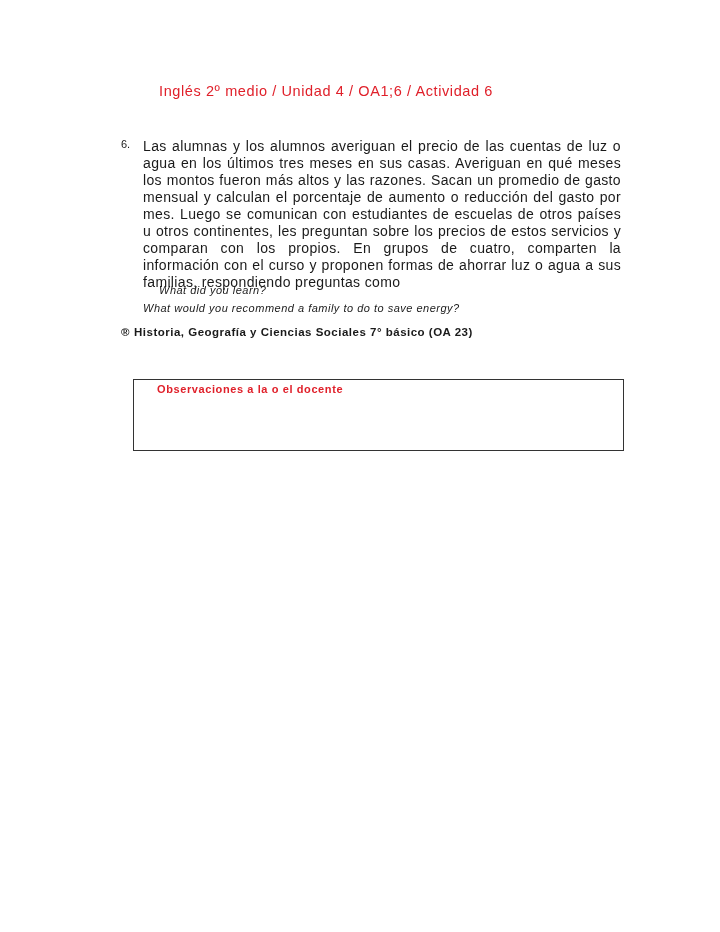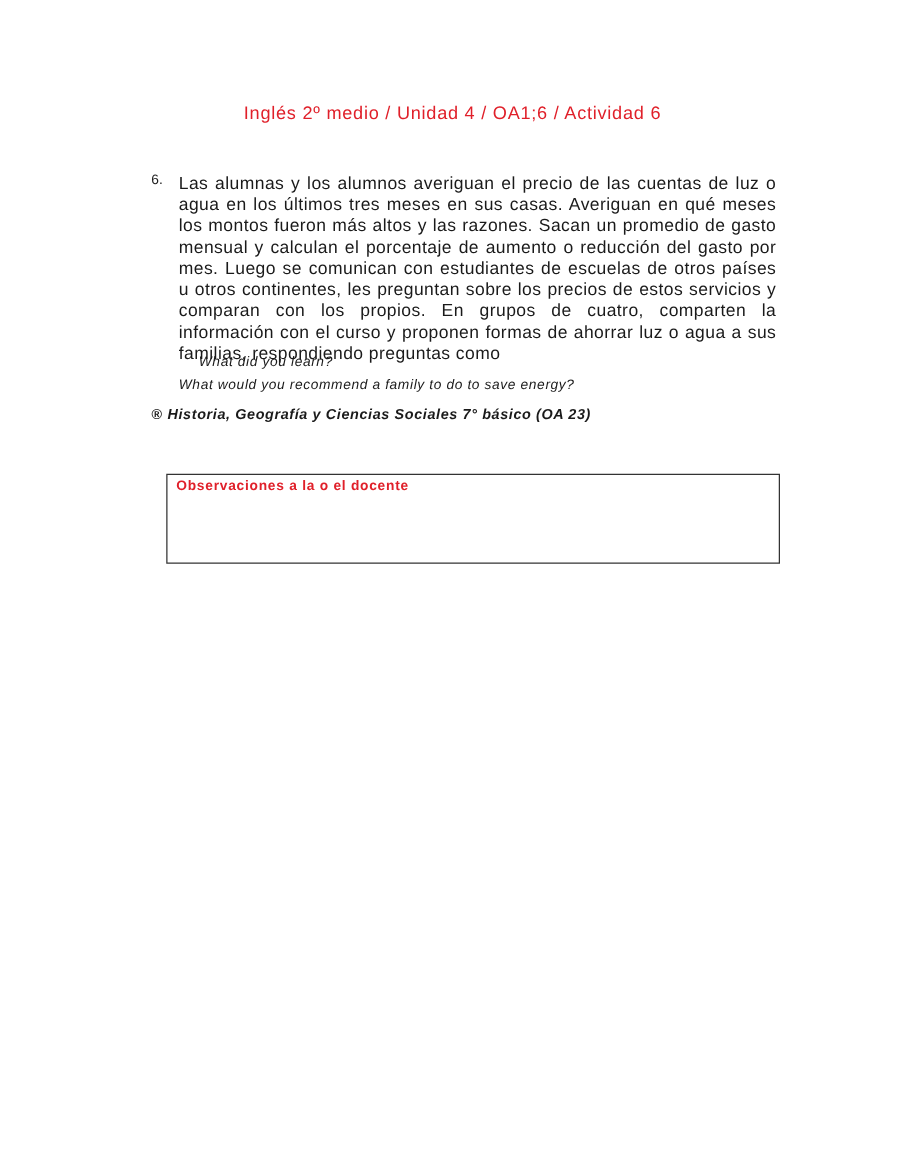--- a/index.html
+++ b/index.html
@@ -1,30 +1,30 @@
 <!DOCTYPE html>
 <html><head>
 <meta charset="utf-8">
 <style>
   html, body { margin: 0; padding: 0; background: #ffffff; }
   body { width: 720px; height: 932px; position: relative; overflow: hidden;
          font-family: "Liberation Sans", sans-serif; color: #1a1a1a; }
   .title { position: absolute; top: 83px; left: 0; width: 652px; text-align: center;
-           font-size: 14.5px; color: #e0202a; letter-spacing: 0.6px; margin-left: 36px; }
+           font-size: 14.5px; color: #e0202a; letter-spacing: 0.6px; }
   .item { position: absolute; top: 138px; left: 121px; width: 500px; }
   .item-num { position: absolute; left: 0; top: 0; font-size: 11px; }
   .item-text { position: absolute; left: 22px; width: 478px; font-size: 14px;
                line-height: 17px; text-align: justify; letter-spacing: 0.35px; }
   .q { position: absolute; left: 143px; font-size: 11px; font-style: italic; letter-spacing: 0.5px; }
   .q1 { top: 284px; margin-left: 16px; }
   .q2 { top: 302px; }
-  .ref { position: absolute; top: 326px; left: 121px; font-size: 11.5px; font-weight: bold; letter-spacing: 0.5px; font-style: italic; }
+  .ref { position: absolute; top: 326px; left: 121px; font-size: 11.5px; font-weight: bold; letter-spacing: 0.5px; }
   .ref-icon { display: inline-block; margin-right: 4px; }
   .obs { position: absolute; top: 379px; left: 133px; width: 491px; height: 72px;
-         border: 1px solid #333; box-sizing: border-box; padding: 3px 7px; }
+         border: 1px solid #333; box-sizing: border-box; padding: 3px 23px; }
   .obs-title { color: #e0202a; font-weight: bold; font-size: 11px; letter-spacing: 0.6px; }
   .obs-text { margin-top: 6px; font-size: 10.5px; line-height: 14px; }
 </style>
 </head>
 <body>
 
 <div class="title">Inglés 2º medio / Unidad 4 / OA1;6 / Actividad 6</div>
 
 <div class="item">
   <span class="item-num">6.</span>

